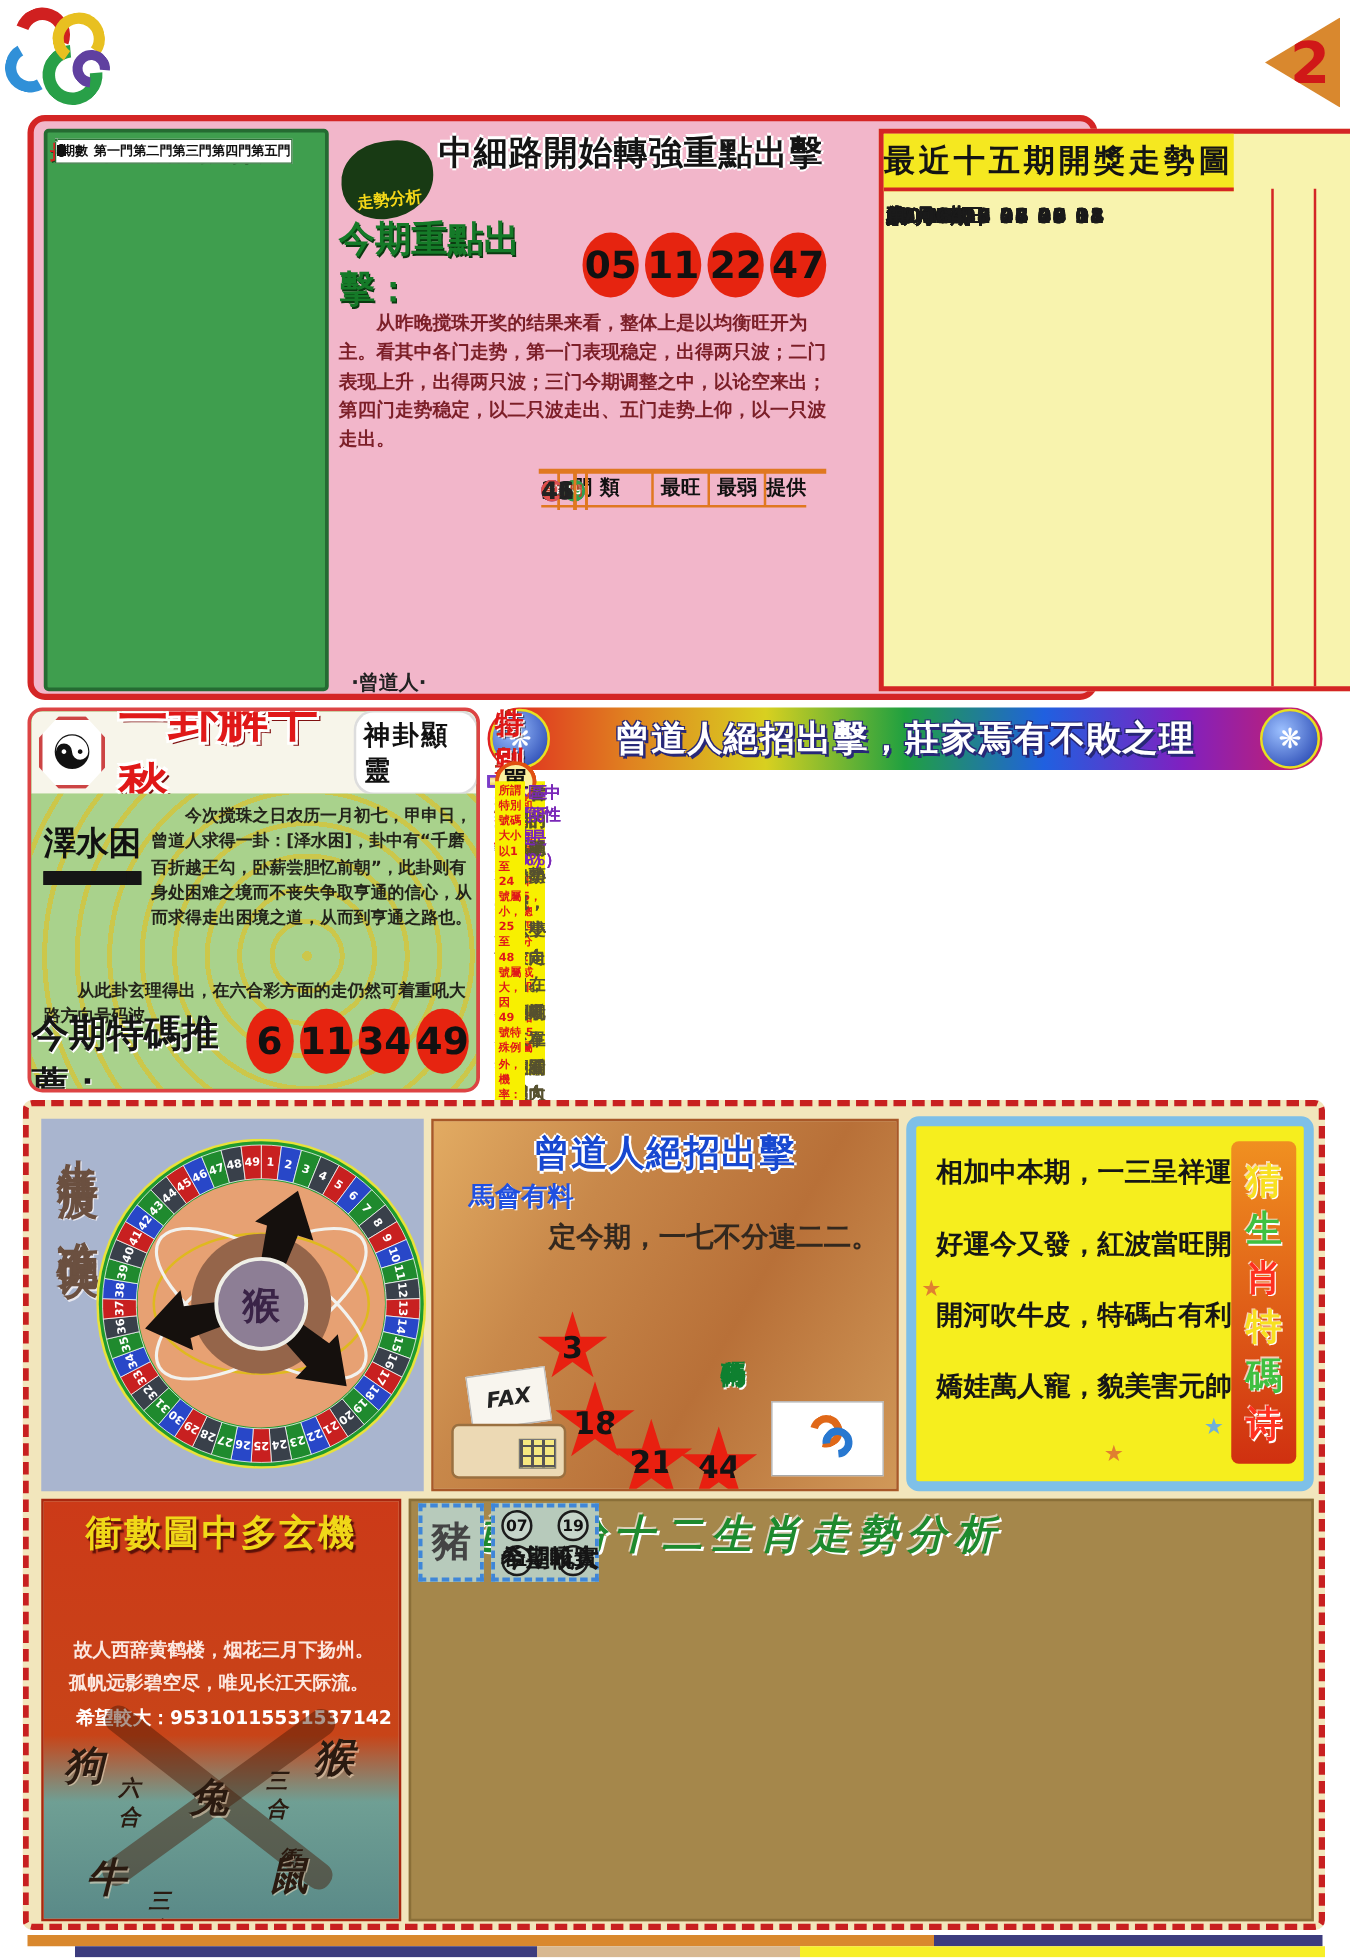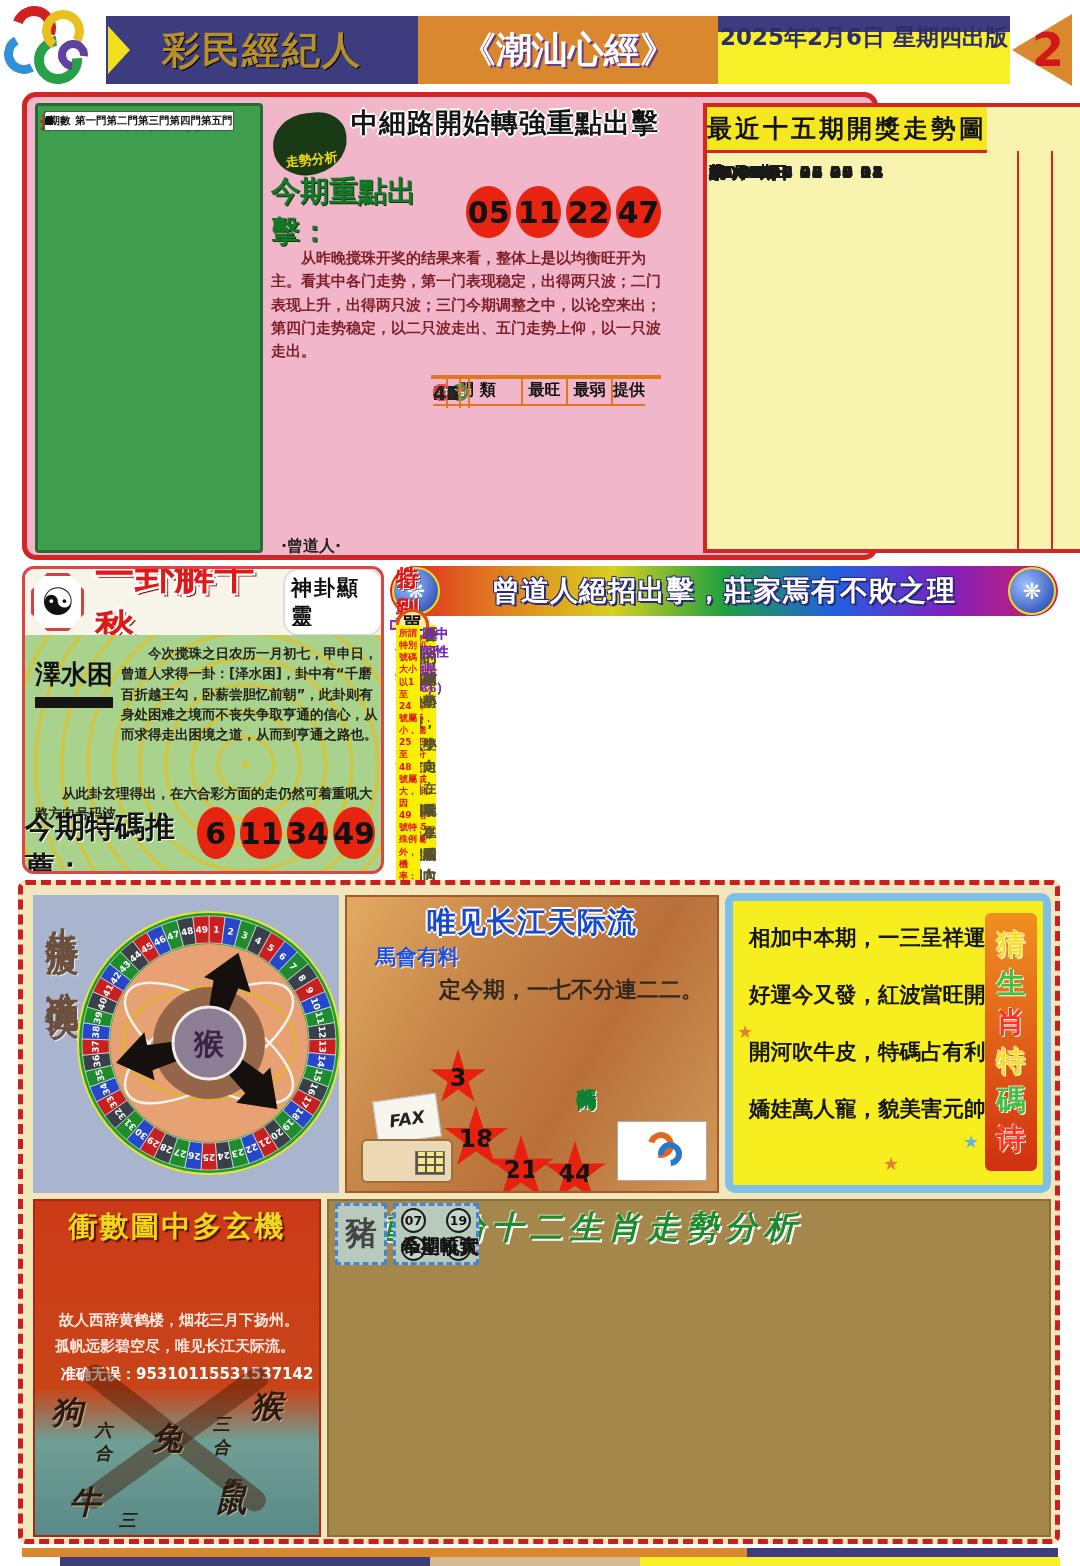--- a/index.html
+++ b/index.html
@@ -170,27 +170,20 @@
 <body>
 
 <div id="page">
 
   <div id="logo">
     <i class="a1"></i>
       <i class="a2"></i>
       <i class="a3"></i>
       <i class="a4"></i>
       <i class="a5"></i>
-  </div>
-  <div id="banner">
-    <div class="b-title">彩民經紀人</div>
-    <div class="b-sub">《潮汕心經》</div>
-    <div class="b-date">
-        <b>2025年2月6日  星期四出版</b>
-      </div>
   </div>
   <div id="page-arrow">
       <b>2</b>
     </div>
 
   <div id="sec1">
     <div id="trend" class="rel">
       <span class="trend-title">最近十五期各門走勢表</span>
       <div id="trend-head">
           <span class="tfirst">期數</span>
@@ -687,21 +680,21 @@
           <circle cx="132" cy="132" r="56" fill="#95654a"></circle>
           <polygon points="132,126 193,117 193,107 227,132 193,156 193,143 132,138" fill="#15100d" transform="rotate(44 132 132)"></polygon>
           <polygon points="132,126 193,117 193,107 227,132 193,156 193,143 132,138" fill="#15100d" transform="rotate(168 132 132)"></polygon>
           <polygon points="132,126 193,117 193,107 227,132 193,156 193,143 132,138" fill="#15100d" transform="rotate(288 132 132)"></polygon>
           <circle cx="132" cy="132" r="36" fill="#8d7e95" stroke="#efefe7" stroke-width="3"></circle>
           <text x="132" y="143" font-size="30" text-anchor="middle" fill="#3a2347" font-weight="bold">猴</text>
         </svg>
     </div>
 
     <div id="fax-panel">
-      <div id="fax-title">唯见长江天际流</div>
+      <div id="fax-title">曾道人絕招出擊</div>
       <div id="fax-tag">馬會有料</div>
       <div id="fax-l1">定今期，一七不分連二二。</div>
       <div class="star" id="star0">3</div>
       <div class="star" id="star1">18</div>
       <div class="star" id="star2">21</div>
       <div class="star" id="star3">44</div>
       <div id="fax-machine">
         <div id="fax-paper">FAX</div>
         <div id="fax-box">
             <div id="fax-keys"></div>
@@ -731,21 +724,21 @@
         </div>
       <span class="pstar" style="left:4px;top:120px;color:#e08030;">★</span>
       <span class="pstar" style="left:230px;top:230px;color:#70b0d8;">★</span>
       <span class="pstar" style="left:150px;top:252px;color:#e08030;">★</span>
     </div>
 
     <div id="chong-panel">
       <div id="chong-title">衝數圖中多玄機</div>
       <div id="chong-l2">故人西辞黄鹤楼，烟花三月下扬州。</div>
       <div id="chong-l3">孤帆远影碧空尽，唯见长江天际流。</div>
-      <div id="chong-pwd">准确无误：95310115531537142</div>
+      <div id="chong-pwd">希望較大：95310115531537142</div>
       <div class="xbar" id="xb1"></div>
       <div class="xbar" id="xb2"></div>
       <span id="rel0">
         <i class="rel-an">狗</i>
         <i class="rel-lb">六合</i>
         </span>
       <span id="rel1">
         <i class="rel-lb">三合</i>
         <i class="rel-an">猴</i>
         </span>

